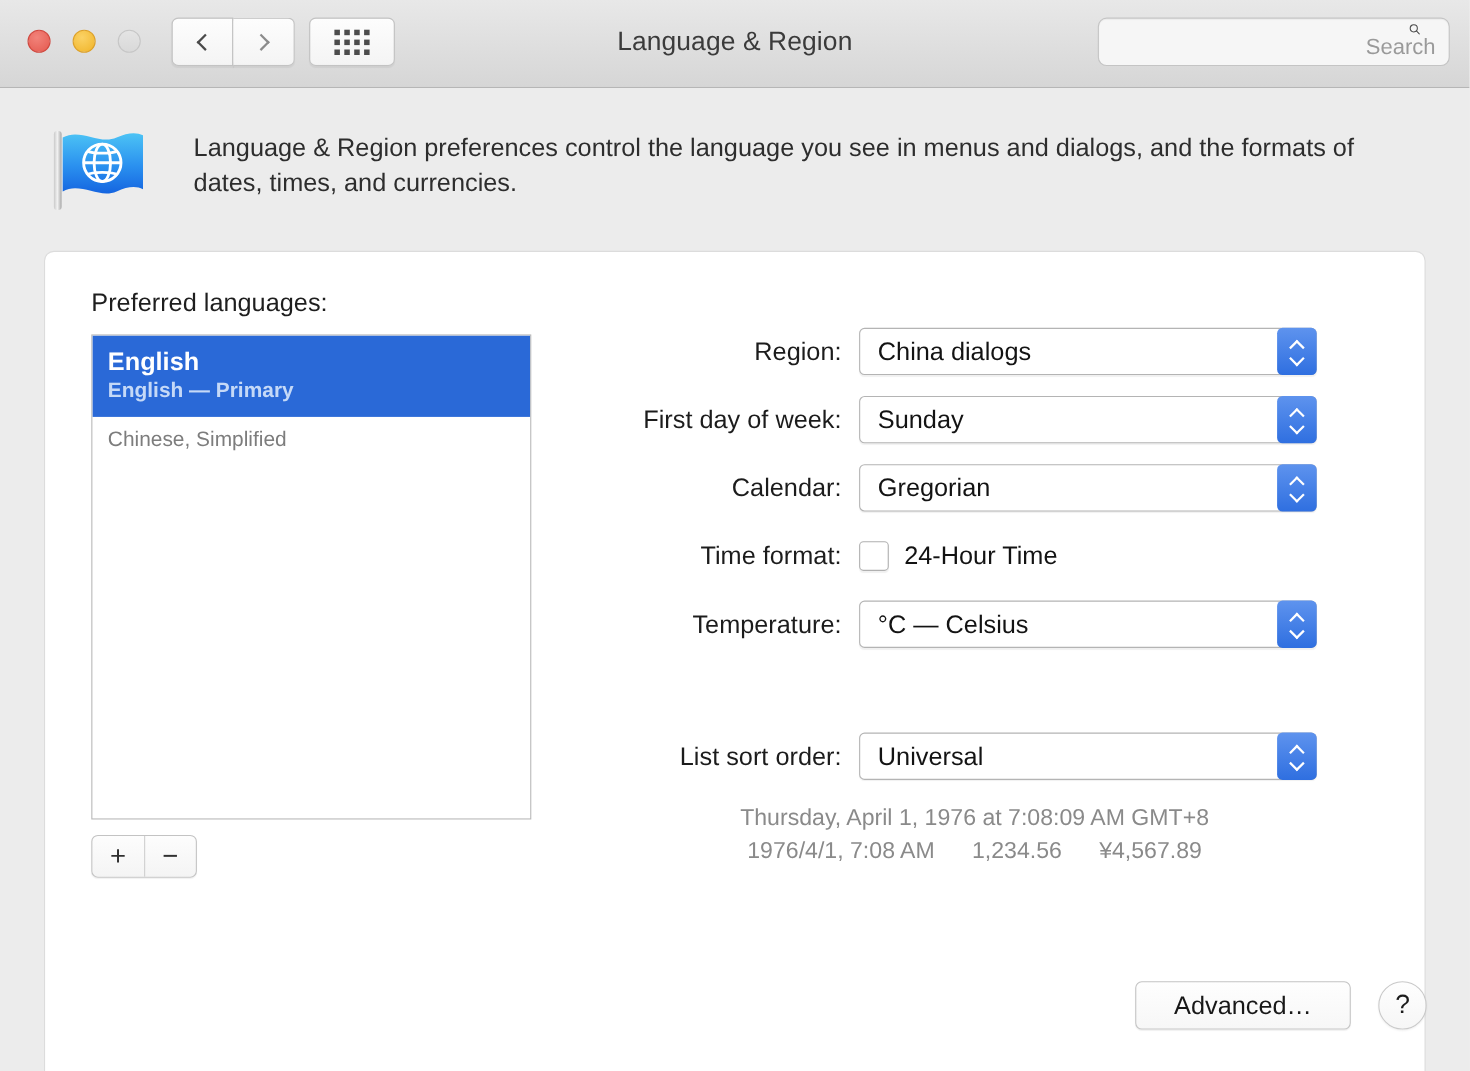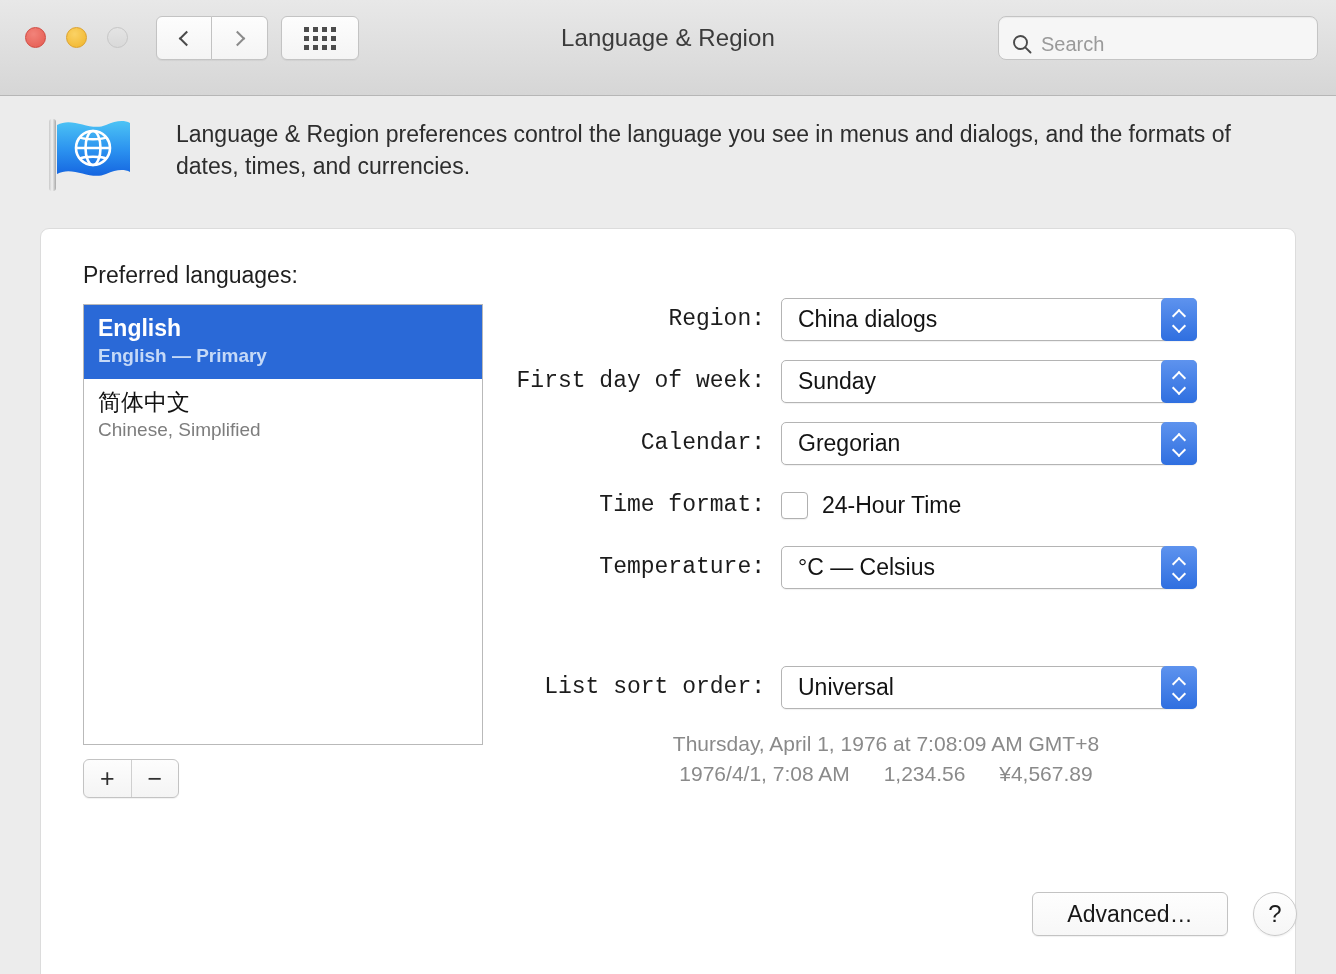--- a/index.html
+++ b/index.html
@@ -12,21 +12,21 @@
   }
   .window {
     position: relative;
     width: 1336px; height: 974px;
     background: #ececec;
   }
 
   
   .titlebar {
     position: absolute; left: 0; top: 0;
-    width: 1336px; height: 96px;
+    width: 1336px; height: 80px;
     background: linear-gradient(to bottom, #e8e8e8 0%, #d6d6d6 100%);
     border-bottom: 1px solid #b6b6b6;
   }
   .traffic { position: absolute; top: 27px; left: 25px; display: flex; gap: 20px; }
   .tl { width: 21px; height: 21px; border-radius: 50%; }
   .tl-close  { background: radial-gradient(circle at 40% 32%, #f2837a, #e4594f); border: 0.5px solid #d0483f; }
   .tl-min    { background: radial-gradient(circle at 40% 32%, #fbd265, #f0b429); border: 0.5px solid #dda12a; }
   .tl-zoom   { background: linear-gradient(to bottom, #e4e4e4, #d9d9d9); border: 0.5px solid #c6c6c6; }
 
   .navgroup { position: absolute; left: 156px; top: 16px; display: flex; }
@@ -57,22 +57,23 @@
   .wintitle {
     position: absolute; left: 0; top: 0; width: 1336px; height: 76px;
     display: flex; align-items: center; justify-content: center;
     font-size: 24px; color: #3b3b3b; letter-spacing: 0.1px;
   }
 
   .searchbox {
     position: absolute; right: 18px; top: 16px;
     width: 320px; height: 44px; border-radius: 8px;
     background: #f6f6f6; border: 1px solid #c4c4c4;
-    display: flex; align-items: flex-start; padding: 16px 12px;
+    display: flex; align-items: flex-end; padding: 4px 12px;
     box-shadow: inset 0 1px 1px rgba(0,0,0,0.05);
+    flex-direction: column;
   }
   .searchbox svg { margin-right: 8px; }
   .searchph { font-size: 20px; color: #9a9a9a; }
 
   
   .banner { position: absolute; left: 0; top: 76px; width: 1336px; height: 150px; }
   .flagicon { position: absolute; left: 42px; top: 38px; width: 96px; height: 80px; }
   .blurb {
     position: absolute; left: 176px; top: 42px; width: 1060px;
     font-size: 23px; line-height: 32px; color: #2d2d2d;
@@ -107,21 +108,21 @@
     background: linear-gradient(to bottom, #fdfdfd, #f4f4f4);
     border: 1px solid #c3c3c3; display: flex;
     box-shadow: 0 1px 1px rgba(0,0,0,0.06);
   }
   .segbtn { flex: 1; display: flex; align-items: center; justify-content: center; font-size: 25px; color: #303030; }
   .segbtn.plus { border-right: 1px solid #cfcfcf; }
 
   
   .form { position: absolute; left: 460px; top: 68px; width: 770px; }
   .frow { display: flex; align-items: center; height: 44px; margin-bottom: 18px; }
-  .flabel { width: 280px; text-align: right; padding-right: 16px; font-size: 23px; color: #1c1c1c; font-family: Liberation Mono, monospace; }
+  .flabel { width: 280px; text-align: right; padding-right: 16px; font-size: 23px; color: #1c1c1c; }
   .popup {
     position: relative; width: 416px; height: 43px;
     background: #fff; border: 1px solid #b4b4b4; border-radius: 5px;
     display: flex; align-items: center; padding-left: 16px;
     box-shadow: 0 1px 1px rgba(0,0,0,0.06);
   }
   .popup .val { font-size: 23px; color: #131313; }
   .stepper {
     position: absolute; right: -1px; top: -1px;
     width: 36px; height: 43px; border-radius: 5px;
@@ -252,21 +253,20 @@
   <div class="panel">
 
     <div class="panel-title">Preferred languages:</div>
 
     <div class="listbox">
       <div class="lang-row sel">
         <div class="lang-name">English</div>
         <div class="lang-sub">English — Primary</div>
       </div>
       <div class="lang-row">
-        <div class="lang-name">简体中文</div>
         <div class="lang-sub">Chinese, Simplified</div>
       </div>
     </div>
 
     <div class="segctl">
       <div class="segbtn plus">+</div>
       <div class="segbtn minus">−</div>
     </div>
 
     <div class="form">

